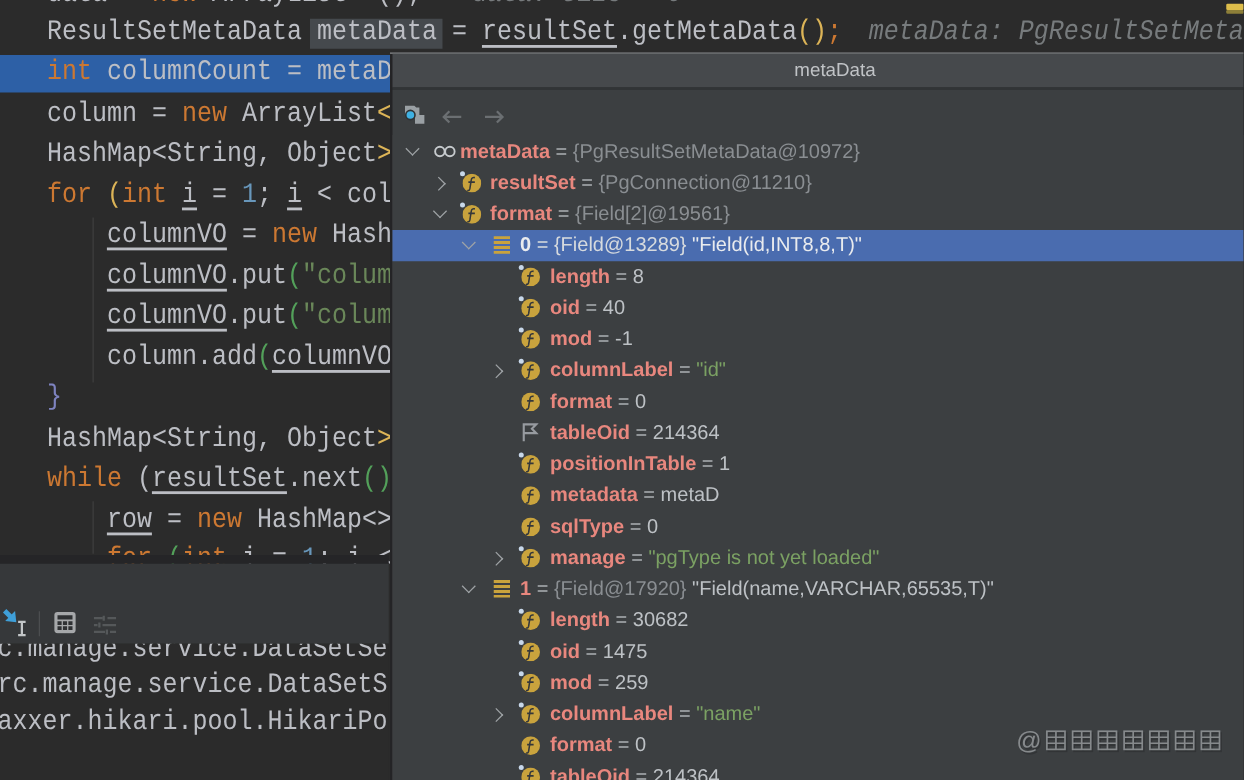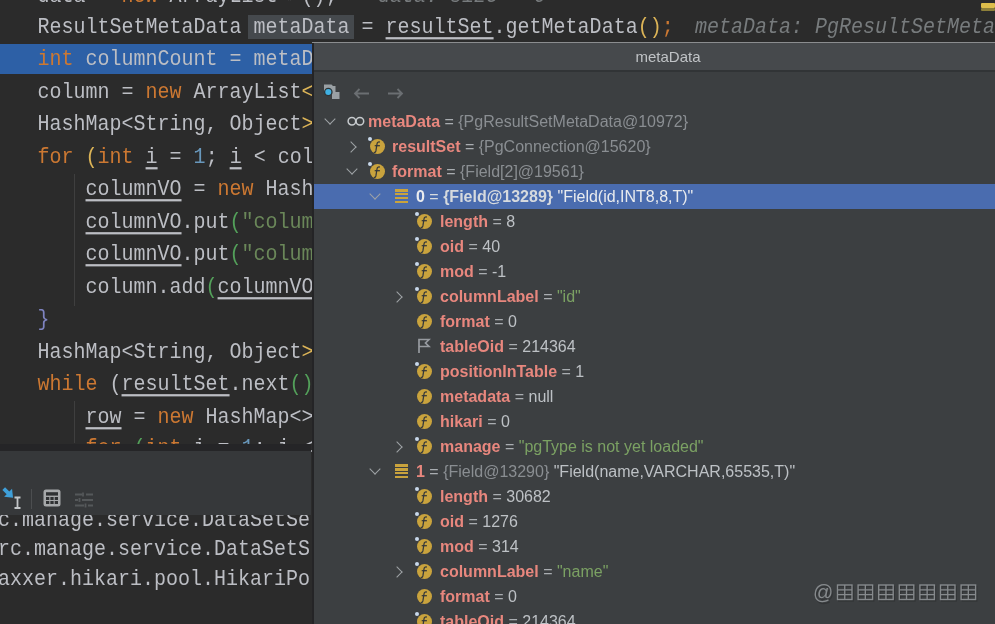--- a/index.html
+++ b/index.html
@@ -105,33 +105,33 @@
           <circle cx="12.9" cy="5.2" r="3.8" fill="none" stroke="#c6cacd" stroke-width="1.5"></circle>
         </svg>
 <div class="trow" style="left:54.0px;top:0.5px;"><span class="nm">metaData</span><span class="eq"> = </span><span class="rf">{PgResultSetMetaData@10972}</span></div>
 <div class="chev chv-r" style="left:33.1px;top:34.6px;"></div>
 <svg class="abs" style="left:55.5px;top:30.5px;" width="15" height="15" viewBox="0 0 15 15">
           <circle cx="7.5" cy="7.5" r="7.5" fill="#c9a33d"></circle>
           <path d="M9.9 3.1 q-2.5 -0.7 -2.9 1.9 l-1.1 6.9 q-0.35 1.9 -2.1 1.5" fill="none" stroke="#34373a" stroke-width="1.25"></path>
           <path d="M4.7 6.7 h5.2" stroke="#34373a" stroke-width="1.25"></path>
         </svg>
         <div class="fdot" style="left:54.0px;top:28.8px;"></div>
-<div class="trow" style="left:78.0px;top:25.5px;"><span class="nm">resultSet</span><span class="eq"> = </span><span class="rf">{PgConnection@15620}</span></div>
+<div class="trow" style="left:78.0px;top:25.5px;"><span class="nm">resultSet</span><span class="eq"> = </span><span class="rf">{PgConnection@11210}</span></div>
 <div class="chev chv-d" style="left:34.2px;top:56.8px;"></div>
 <svg class="abs" style="left:55.5px;top:55.5px;" width="15" height="15" viewBox="0 0 15 15">
           <circle cx="7.5" cy="7.5" r="7.5" fill="#c9a33d"></circle>
           <path d="M9.9 3.1 q-2.5 -0.7 -2.9 1.9 l-1.1 6.9 q-0.35 1.9 -2.1 1.5" fill="none" stroke="#34373a" stroke-width="1.25"></path>
           <path d="M4.7 6.7 h5.2" stroke="#34373a" stroke-width="1.25"></path>
         </svg>
         <div class="fdot" style="left:54.0px;top:53.8px;"></div>
 <div class="trow" style="left:78.0px;top:50.5px;"><span class="nm">format</span><span class="eq"> = </span><span class="rf">{Field[2]@19561}</span></div>
 <div class="abs" style="left:0;top:75.5px;width:100%;height:25px;background:#4a6caf;"></div>
 <div class="chev chv-d" style="left:57.2px;top:81.8px;"></div>
 <div class="bars" style="left:80.5px;top:81.0px;"></div>
-<div class="trow" style="left:102.0px;top:75.5px;"><span style="color:#e9ebee;font-weight:bold;">0</span><span style="color:#d6dade;font-weight:normal;"> = </span><span style="color:#d6dade;font-weight:bold;">{Field@13289} </span><span style="color:#e9ebee;font-weight:normal;">"Field(id,INT8,8,T)"</span></div>
+<div class="trow" style="left:102.0px;top:75.5px;"><span style="color:#e9ebee;font-weight:bold;">0</span><span style="color:#d6dade;font-weight:normal;"> = </span><span style="color:#d6dade;font-weight:normal;">{Field@13289} </span><span style="color:#e9ebee;font-weight:normal;">"Field(id,INT8,8,T)"</span></div>
 <svg class="abs" style="left:102.5px;top:105.5px;" width="15" height="15" viewBox="0 0 15 15">
           <circle cx="7.5" cy="7.5" r="7.5" fill="#c9a33d"></circle>
           <path d="M9.9 3.1 q-2.5 -0.7 -2.9 1.9 l-1.1 6.9 q-0.35 1.9 -2.1 1.5" fill="none" stroke="#34373a" stroke-width="1.25"></path>
           <path d="M4.7 6.7 h5.2" stroke="#34373a" stroke-width="1.25"></path>
         </svg>
         <div class="fdot" style="left:101.0px;top:103.8px;"></div>
 <div class="trow" style="left:126.0px;top:100.5px;"><span class="nm">length</span><span class="eq"> = </span><span class="vl">8</span></div>
 <svg class="abs" style="left:102.5px;top:130.5px;" width="15" height="15" viewBox="0 0 15 15">
           <circle cx="7.5" cy="7.5" r="7.5" fill="#c9a33d"></circle>
           <path d="M9.9 3.1 q-2.5 -0.7 -2.9 1.9 l-1.1 6.9 q-0.35 1.9 -2.1 1.5" fill="none" stroke="#34373a" stroke-width="1.25"></path>
@@ -169,59 +169,59 @@
           <path d="M9.9 3.1 q-2.5 -0.7 -2.9 1.9 l-1.1 6.9 q-0.35 1.9 -2.1 1.5" fill="none" stroke="#34373a" stroke-width="1.25"></path>
           <path d="M4.7 6.7 h5.2" stroke="#34373a" stroke-width="1.25"></path>
         </svg>
         <div class="fdot" style="left:101.0px;top:253.8px;"></div>
 <div class="trow" style="left:126.0px;top:250.5px;"><span class="nm">positionInTable</span><span class="eq"> = </span><span class="vl">1</span></div>
 <svg class="abs" style="left:102.5px;top:280.5px;" width="15" height="15" viewBox="0 0 15 15">
           <circle cx="7.5" cy="7.5" r="7.5" fill="#c9a33d"></circle>
           <path d="M9.9 3.1 q-2.5 -0.7 -2.9 1.9 l-1.1 6.9 q-0.35 1.9 -2.1 1.5" fill="none" stroke="#34373a" stroke-width="1.25"></path>
           <path d="M4.7 6.7 h5.2" stroke="#34373a" stroke-width="1.25"></path>
         </svg>
-<div class="trow" style="left:126.0px;top:275.5px;"><span class="nm">metadata</span><span class="eq"> = </span><span class="vl">null</span></div>
+<div class="trow" style="left:126.0px;top:275.5px;"><span class="nm">metadata</span><span class="eq"> = </span><span class="vl">metaD</span></div>
 <svg class="abs" style="left:102.5px;top:305.5px;" width="15" height="15" viewBox="0 0 15 15">
           <circle cx="7.5" cy="7.5" r="7.5" fill="#c9a33d"></circle>
           <path d="M9.9 3.1 q-2.5 -0.7 -2.9 1.9 l-1.1 6.9 q-0.35 1.9 -2.1 1.5" fill="none" stroke="#34373a" stroke-width="1.25"></path>
           <path d="M4.7 6.7 h5.2" stroke="#34373a" stroke-width="1.25"></path>
         </svg>
-<div class="trow" style="left:126.0px;top:300.5px;"><span class="nm">hikari</span><span class="eq"> = </span><span class="vl">0</span></div>
+<div class="trow" style="left:126.0px;top:300.5px;"><span class="nm">sqlType</span><span class="eq"> = </span><span class="vl">0</span></div>
 <div class="chev chv-r" style="left:78.6px;top:334.6px;"></div>
 <svg class="abs" style="left:102.5px;top:330.5px;" width="15" height="15" viewBox="0 0 15 15">
           <circle cx="7.5" cy="7.5" r="7.5" fill="#c9a33d"></circle>
           <path d="M9.9 3.1 q-2.5 -0.7 -2.9 1.9 l-1.1 6.9 q-0.35 1.9 -2.1 1.5" fill="none" stroke="#34373a" stroke-width="1.25"></path>
           <path d="M4.7 6.7 h5.2" stroke="#34373a" stroke-width="1.25"></path>
         </svg>
         <div class="fdot" style="left:101.0px;top:328.8px;"></div>
 <div class="trow" style="left:126.0px;top:325.5px;"><span class="nm">manage</span><span class="eq"> = </span><span class="gv">"pgType is not yet loaded"</span></div>
 <div class="chev chv-d" style="left:57.2px;top:356.8px;"></div>
 <div class="bars" style="left:80.5px;top:356.0px;"></div>
-<div class="trow" style="left:102.0px;top:350.5px;"><span class="nm">1</span><span class="eq"> = </span><span class="rf">{Field@13290} </span><span class="vl">"Field(name,VARCHAR,65535,T)"</span></div>
+<div class="trow" style="left:102.0px;top:350.5px;"><span class="nm">1</span><span class="eq"> = </span><span class="rf">{Field@17920} </span><span class="vl">"Field(name,VARCHAR,65535,T)"</span></div>
 <svg class="abs" style="left:102.5px;top:380.5px;" width="15" height="15" viewBox="0 0 15 15">
           <circle cx="7.5" cy="7.5" r="7.5" fill="#c9a33d"></circle>
           <path d="M9.9 3.1 q-2.5 -0.7 -2.9 1.9 l-1.1 6.9 q-0.35 1.9 -2.1 1.5" fill="none" stroke="#34373a" stroke-width="1.25"></path>
           <path d="M4.7 6.7 h5.2" stroke="#34373a" stroke-width="1.25"></path>
         </svg>
         <div class="fdot" style="left:101.0px;top:378.8px;"></div>
 <div class="trow" style="left:126.0px;top:375.5px;"><span class="nm">length</span><span class="eq"> = </span><span class="vl">30682</span></div>
 <svg class="abs" style="left:102.5px;top:405.5px;" width="15" height="15" viewBox="0 0 15 15">
           <circle cx="7.5" cy="7.5" r="7.5" fill="#c9a33d"></circle>
           <path d="M9.9 3.1 q-2.5 -0.7 -2.9 1.9 l-1.1 6.9 q-0.35 1.9 -2.1 1.5" fill="none" stroke="#34373a" stroke-width="1.25"></path>
           <path d="M4.7 6.7 h5.2" stroke="#34373a" stroke-width="1.25"></path>
         </svg>
         <div class="fdot" style="left:101.0px;top:403.8px;"></div>
-<div class="trow" style="left:126.0px;top:400.5px;"><span class="nm">oid</span><span class="eq"> = </span><span class="vl">1276</span></div>
+<div class="trow" style="left:126.0px;top:400.5px;"><span class="nm">oid</span><span class="eq"> = </span><span class="vl">1475</span></div>
 <svg class="abs" style="left:102.5px;top:430.5px;" width="15" height="15" viewBox="0 0 15 15">
           <circle cx="7.5" cy="7.5" r="7.5" fill="#c9a33d"></circle>
           <path d="M9.9 3.1 q-2.5 -0.7 -2.9 1.9 l-1.1 6.9 q-0.35 1.9 -2.1 1.5" fill="none" stroke="#34373a" stroke-width="1.25"></path>
           <path d="M4.7 6.7 h5.2" stroke="#34373a" stroke-width="1.25"></path>
         </svg>
         <div class="fdot" style="left:101.0px;top:428.8px;"></div>
-<div class="trow" style="left:126.0px;top:425.5px;"><span class="nm">mod</span><span class="eq"> = </span><span class="vl">314</span></div>
+<div class="trow" style="left:126.0px;top:425.5px;"><span class="nm">mod</span><span class="eq"> = </span><span class="vl">259</span></div>
 <div class="chev chv-r" style="left:78.6px;top:459.6px;"></div>
 <svg class="abs" style="left:102.5px;top:455.5px;" width="15" height="15" viewBox="0 0 15 15">
           <circle cx="7.5" cy="7.5" r="7.5" fill="#c9a33d"></circle>
           <path d="M9.9 3.1 q-2.5 -0.7 -2.9 1.9 l-1.1 6.9 q-0.35 1.9 -2.1 1.5" fill="none" stroke="#34373a" stroke-width="1.25"></path>
           <path d="M4.7 6.7 h5.2" stroke="#34373a" stroke-width="1.25"></path>
         </svg>
         <div class="fdot" style="left:101.0px;top:453.8px;"></div>
 <div class="trow" style="left:126.0px;top:450.5px;"><span class="nm">columnLabel</span><span class="eq"> = </span><span class="gv">"name"</span></div>
 <svg class="abs" style="left:102.5px;top:480.5px;" width="15" height="15" viewBox="0 0 15 15">
           <circle cx="7.5" cy="7.5" r="7.5" fill="#c9a33d"></circle>

